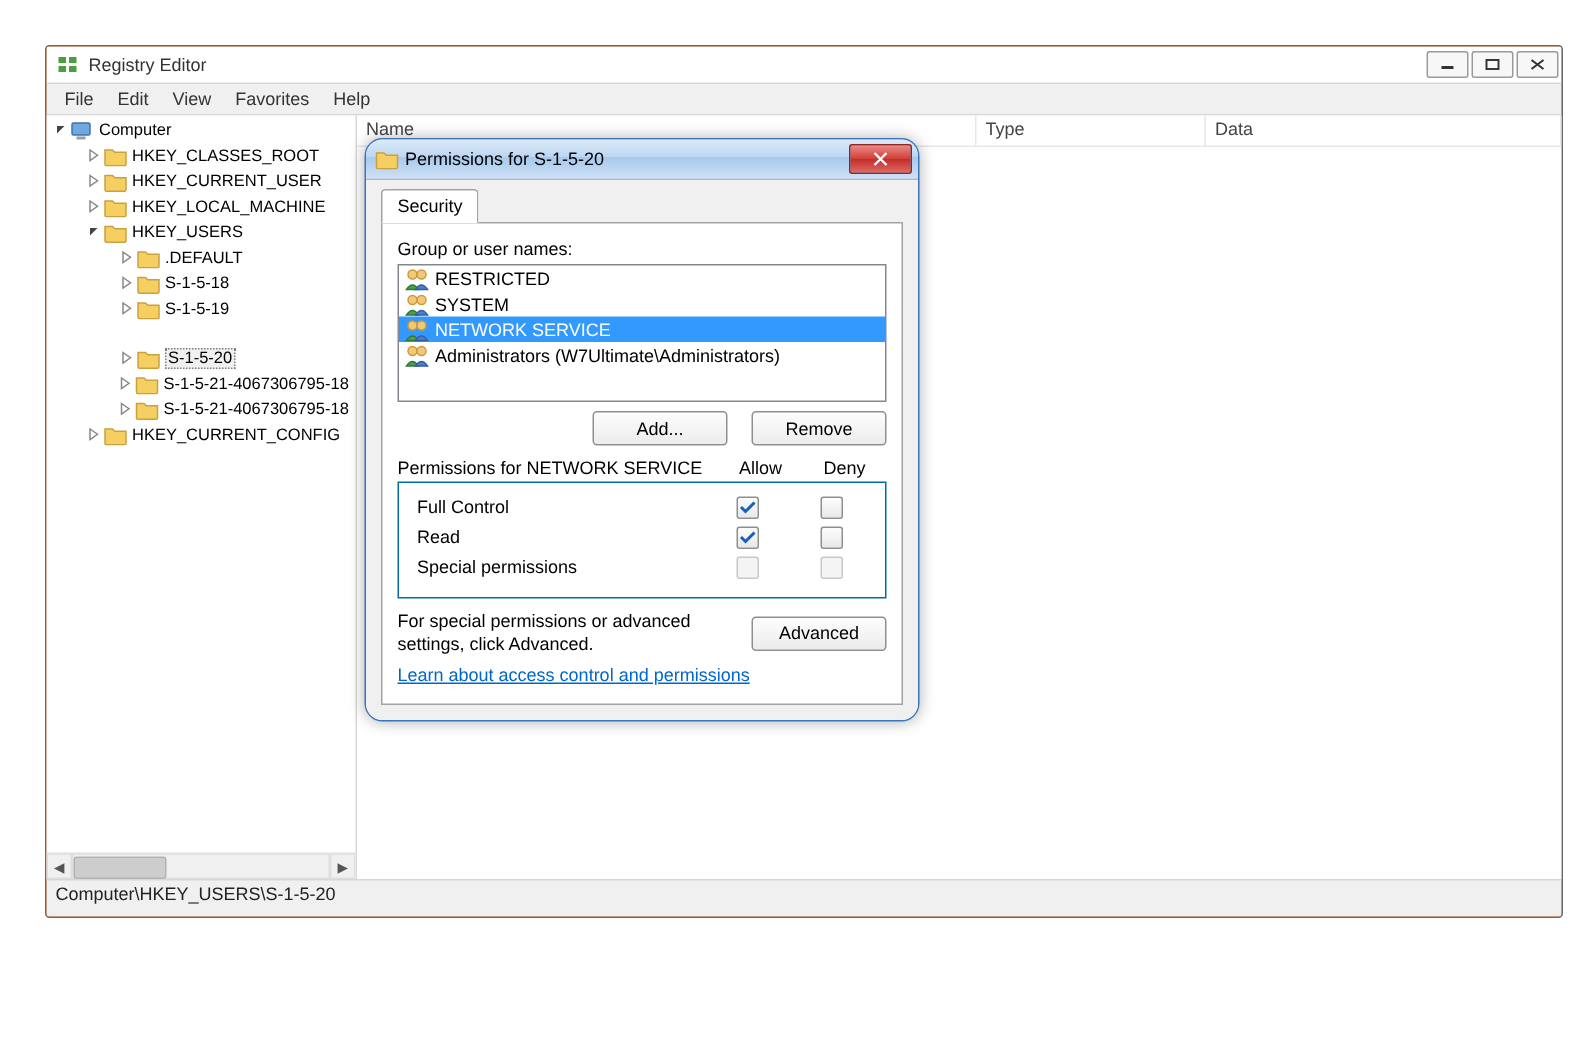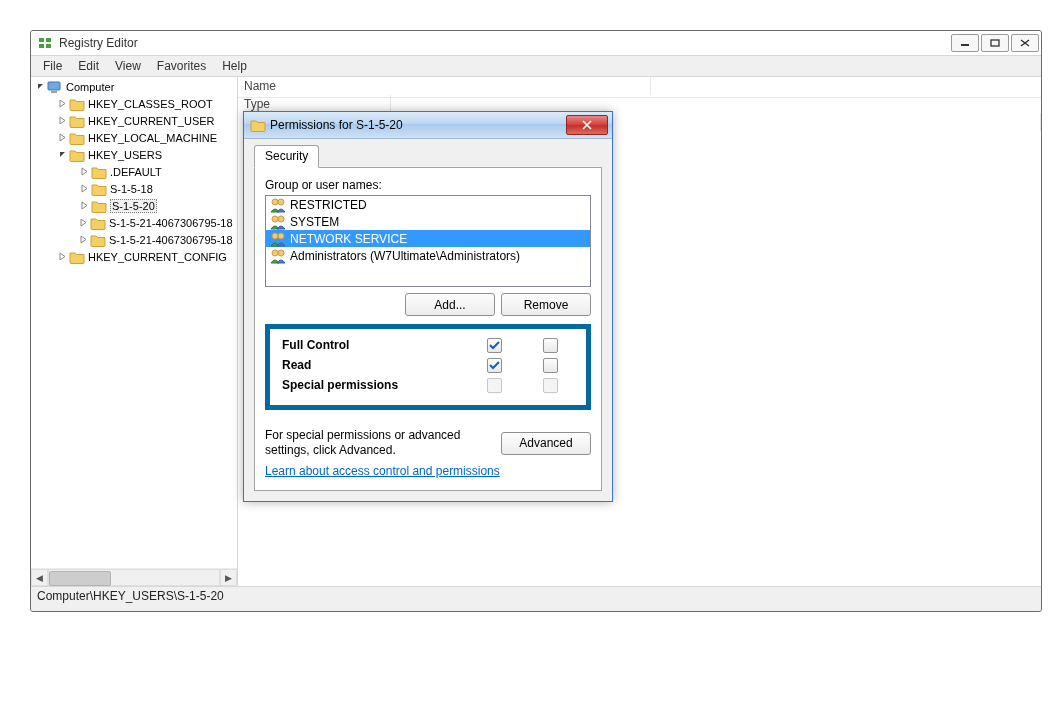--- a/index.html
+++ b/index.html
@@ -152,46 +152,45 @@
   .list-pane {
     flex: 1;
     display: flex;
     flex-direction: column;
     background: #fff;
   }
   .list-header-row {
     height: 20px;
     border-bottom: 1px solid #e7e7e7;
     display: flex;
-    flex-direction: column;
   }
   .list-header-cell {
     border-right: 1px solid #e7e7e7;
     padding: 2px 6px;
     color: #444;
   }
 
   .statusbar {
     height: 20px;
     border-top: 1px solid #d7d7d7;
     background: #f0f0f0;
     padding: 2px 6px;
     font-size: 12px;
     color: #222;
   }
 
   
   .dialog {
     position: absolute;
     left: 243px;
-    top: 111px;
+    top: 92px;
     width: 368px;
     box-shadow: 0 0 10px rgba(0,0,0,.3);
     border: 1px solid #3b76bd;
-    border-radius: 0;
+    border-radius: 12px;
     background: #f0f0f0;
     overflow: hidden;
   }
   .dlg-titlebar {
     height: 26px;
     display: flex;
     align-items: center;
     padding: 0 4px 0 6px;
     background: linear-gradient(to bottom, #dceaf9 0%, #bcd6f2 45%, #a7c9ed 46%, #cfe1f6 100%);
     border-bottom: 1px solid #9fb9d6;
@@ -253,43 +252,42 @@
     color:#fff;
   }
   .group-row.selected .grp-label{color:#fff;}
   .grp-icon {
     width:16px; height:16px;
     display:flex; align-items:center; justify-content:center;
   }
   .grp-icon svg{width:16px;height:16px;display:block;}
   .grp-label{font-size:12px;color:#000;}
   .btn-row {
-    display:flex; justify-content:flex-end; gap:6px;
+    display:flex; justify-content:flex-end; gap:16px;
     margin-bottom:8px;
   }
   .btn {
     min-width:68px; height:21px;
     padding: 0 10px;
     border:1px solid #8e8f8f;
     border-radius:3px;
     background: linear-gradient(to bottom,#fdfdfd 0%, #ececec 100%);
     font-size:12px;
     display:flex; align-items:center; justify-content:center;
   }
   .btn.disabled { color:#9d9d9d; }
   .btn.primary {
     border:1px solid #3c7fb1;
     background: linear-gradient(to bottom,#eaf6fd 0%, #c4e5f6 48%, #a6d9f4 49%, #d9edf9 100%);
   }
   .perm-table {
-    border:5px solid #0369a1;
+    border:1px solid #0369a1;
     background:#fff;
     padding:6px 8px 10px 8px;
-    margin-bottom:18px;
-    font-weight:bold;
+    margin-bottom:8px;
   }
   .perm-head {
     display:flex;
     font-size:12px;
     margin-bottom:2px;
   }
   .perm-head .pname{flex:1;}
   .perm-head .pcol{width:56px; text-align:center;}
   .perm-row {
     display:flex;
@@ -449,21 +447,34 @@
                   <path d="M2 1 L7 4.5 L2 8 Z" fill="none" stroke="#888" stroke-width="1"></path>
                 </svg>
               </span>
               <span class="folder-icon">
                 <svg viewBox="0 0 16 14">
                   <path d="M1 3 h5 l1.5 1.5 H15 v8 a1 1 0 0 1 -1 1 H2 a1 1 0 0 1 -1 -1 Z" fill="#f6cf63" stroke="#caa13e"></path>
                 </svg>
               </span>
               <span class="tree-label">S-1-5-18</span>
             </div>
-            <div class="tree-row selected" style="padding-left: 48px;">
+            <div class="tree-row" style="padding-left: 48px;">
+              <span class="tree-toggle">
+                <svg viewBox="0 0 9 9">
+                  <path d="M2 1 L7 4.5 L2 8 Z" fill="none" stroke="#888" stroke-width="1"></path>
+                </svg>
+              </span>
+              <span class="folder-icon">
+                <svg viewBox="0 0 16 14">
+                  <path d="M1 3 h5 l1.5 1.5 H15 v8 a1 1 0 0 1 -1 1 H2 a1 1 0 0 1 -1 -1 Z" fill="#f6cf63" stroke="#caa13e"></path>
+                </svg>
+              </span>
+              <span class="tree-label">S-1-5-19</span>
+            </div>
+            <div class="tree-row selected" style="padding-left: 48px; margin-top: 16px;">
               <span class="tree-toggle">
                 <svg viewBox="0 0 9 9">
                   <path d="M2 1 L7 4.5 L2 8 Z" fill="none" stroke="#888" stroke-width="1"></path>
                 </svg>
               </span>
               <span class="folder-icon">
                 <svg viewBox="0 0 16 14">
                   <path d="M1 3 h5 l1.5 1.5 H15 v8 a1 1 0 0 1 -1 1 H2 a1 1 0 0 1 -1 -1 Z" fill="#f6cf63" stroke="#caa13e"></path>
                 </svg>
               </span>
@@ -596,20 +607,25 @@
               </span>
               <span class="grp-label">Administrators (W7Ultimate\Administrators)</span>
             </div>
           </div>
 
         <div class="btn-row">
           <div class="btn">Add...</div>
           <div class="btn">Remove</div>
         </div>
 
+        <div class="perm-head" style="margin-bottom:2px;">
+          <div class="pname">Permissions for NETWORK SERVICE</div>
+          <div class="pcol">Allow</div>
+          <div class="pcol">Deny</div>
+        </div>
 
         <div class="perm-table" id="perm-table">
             <div class="perm-row">
               <div class="pname">Full Control</div>
               <div class="pcol">
                 <span class="checkbox">
                   <svg viewBox="0 0 11 11">
                     <path d="M1 5 L4 8 L10 2" fill="none" stroke="#1560bd" stroke-width="2"></path>
                   </svg>
                 </span>

